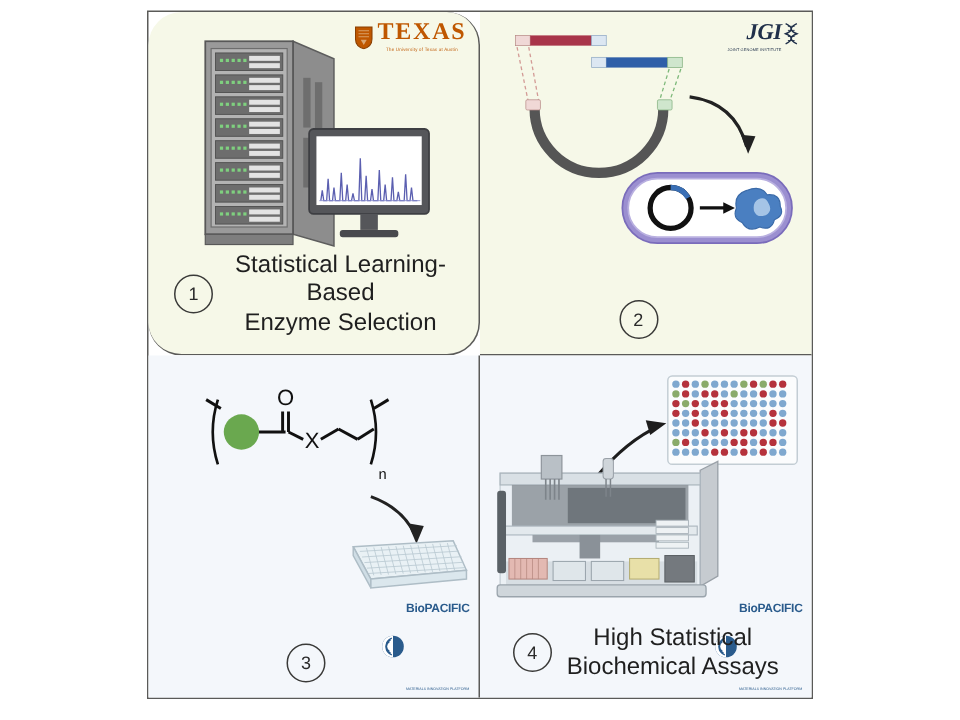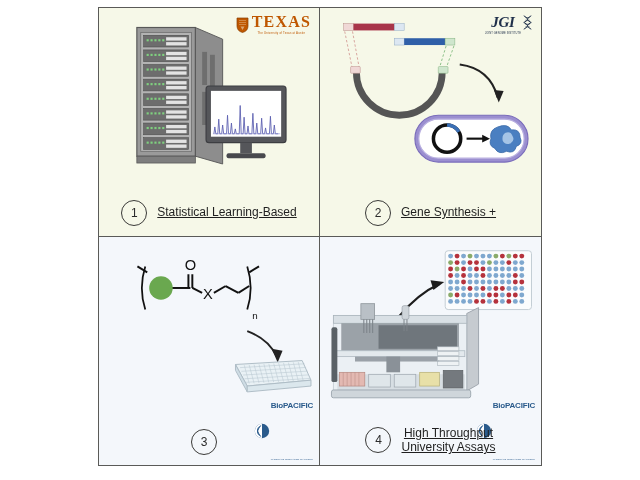--- a/index.html
+++ b/index.html
@@ -12,54 +12,53 @@
     position:absolute;left:98px;top:7px;width:444px;height:459px;
     border:1.5px solid #5a5a58;
     box-sizing:border-box;
     display:grid;
     grid-template-columns:1fr 1fr;
     grid-template-rows:1fr 1fr;
   }
   .panel{position:relative;overflow:hidden;box-sizing:border-box;}
   .panel.top{background:#f6f8e8;}
   .panel.bottom{background:#f4f7fb;}
-  .panel.p1{border-right:1.5px solid #5a5a58;border-bottom:1.5px solid #5a5a58;}
+  .panel.p1{border-right:1.5px solid #5a5a58;border-bottom:1.5px solid #5a5a58;border-radius:22px;}
   .panel.p2{border-bottom:1.5px solid #5a5a58;}
   .panel.p3{border-right:1.5px solid #5a5a58;}
 
   
   .caption{
     position:absolute;left:0;right:0;bottom:10px;
     display:flex;align-items:center;justify-content:center;gap:10px;
   }
   .num{
     flex:0 0 auto;
     width:24px;height:24px;border-radius:50%;
     border:1.3px solid #3a3a38;
     display:flex;align-items:center;justify-content:center;
     font-size:12px;color:#2b2b2b;line-height:1;
   }
   .cap-text{
-    font-size:12px;color:#1f1f1f;text-align:center;line-height:1.22;
+    font-size:16px;color:#1f1f1f;text-align:center;line-height:1.22;
     max-width:150px;
-    text-decoration:underline;
   }
 
   
   .texas-logo{position:absolute;right:8px;top:6px;display:flex;align-items:center;gap:3px;}
   .texas-shield{width:13px;height:16px;}
   .texas-words{display:flex;flex-direction:column;align-items:center;}
   .texas-main{font-family:"Liberation Serif",serif;font-size:16px;font-weight:bold;
     letter-spacing:1.2px;color:#bf5700;line-height:1;}
   .texas-sub{font-size:2.9px;color:#bf5700;letter-spacing:.18px;margin-top:1px;
     transform:scaleY(1.1);}
 
   
   .jgi-logo{position:absolute;right:8px;top:7px;display:flex;align-items:flex-start;gap:1px;}
-  .jgi-text{display:flex;flex-direction:column;align-items:center;}
+  .jgi-text{display:flex;flex-direction:column;align-items:flex-end;}
   .jgi-main{font-family:"Liberation Serif",serif;font-style:italic;font-weight:bold;
     font-size:15px;color:#20304a;line-height:1;letter-spacing:-.3px;}
   .jgi-sub{font-size:2.6px;color:#20304a;letter-spacing:.1px;margin-top:1.5px;}
   .jgi-helix{width:11px;height:15px;}
 
   
   .biopac{position:absolute;right:6px;bottom:4px;display:flex;align-items:center;gap:1px;}
   .biopac-text{display:flex;flex-direction:column;gap:48px;}
   .biopac-main{font-size:8px;font-weight:bold;color:#2a5b8c;line-height:1;letter-spacing:-.2px;}
   .biopac-sub{font-size:2.4px;color:#2a5b8c;line-height:1;margin-top:1px;}
@@ -219,20 +218,21 @@
           <rect x="143" y="138" width="12" height="11" fill="#55565a"></rect>
           <rect x="129" y="149" width="40" height="5" rx="2" fill="#48494d"></rect>
         </g>
       </svg>
     </div>
 
     <div class="caption">
       <div class="num">1</div>
       <div class="cap-text">
         <div>Statistical Learning-Based</div>
+        <div>Enzyme Selection</div>
       </div>
     </div>
   </div>
 
   <div class="panel top p2">
 
     <div class="jgi-logo">
       <div class="jgi-text">
         <div class="jgi-main">JGI</div>
         <div class="jgi-sub">JOINT GENOME INSTITUTE</div>
@@ -292,21 +292,20 @@
 
           <path d="M180 122 q10 -4 14 3 q9 -1 9 8 q3 6 -4 9 q-2 8 -10 5 q-8 4 -12 -3 q-7 -3 -4 -10 q-2 -9 7 -12 z" fill="#4a7fc1" stroke="#3a6aa8" stroke-width="0.8"></path>
           <path d="M188 128 q5 -2 7 3 q3 5 -2 8 q-6 2 -8 -3 q-1 -6 3 -8 z" fill="#bcd6ef" opacity=".8"></path>
         </g>
       </svg>
     </div>
 
     <div class="caption">
       <div class="num">2</div>
       <div class="cap-text">
-        <div>Gene Synthesis +</div>
       </div>
     </div>
   </div>
 
   <div class="panel bottom p3">
 
     <div class="art">
       <svg class="svgart" viewBox="0 0 222 180" preserveAspectRatio="xMidYMid meet">
 
         <g stroke="#111111" fill="none" stroke-width="2">
@@ -573,19 +572,19 @@
       </svg>
       <div class="biopac-text">
         <div class="biopac-main">BioPACIFIC</div>
         <div class="biopac-sub">MATERIALS INNOVATION PLATFORM</div>
       </div>
     </div>
 
     <div class="caption">
       <div class="num">4</div>
       <div class="cap-text">
-        <div>High Throughput</div>
-        <div>University Assays</div>
+        <div>High Statistical</div>
+        <div>Biochemical Assays</div>
       </div>
     </div>
   </div>
 
 </div>
 
 </body></html>

